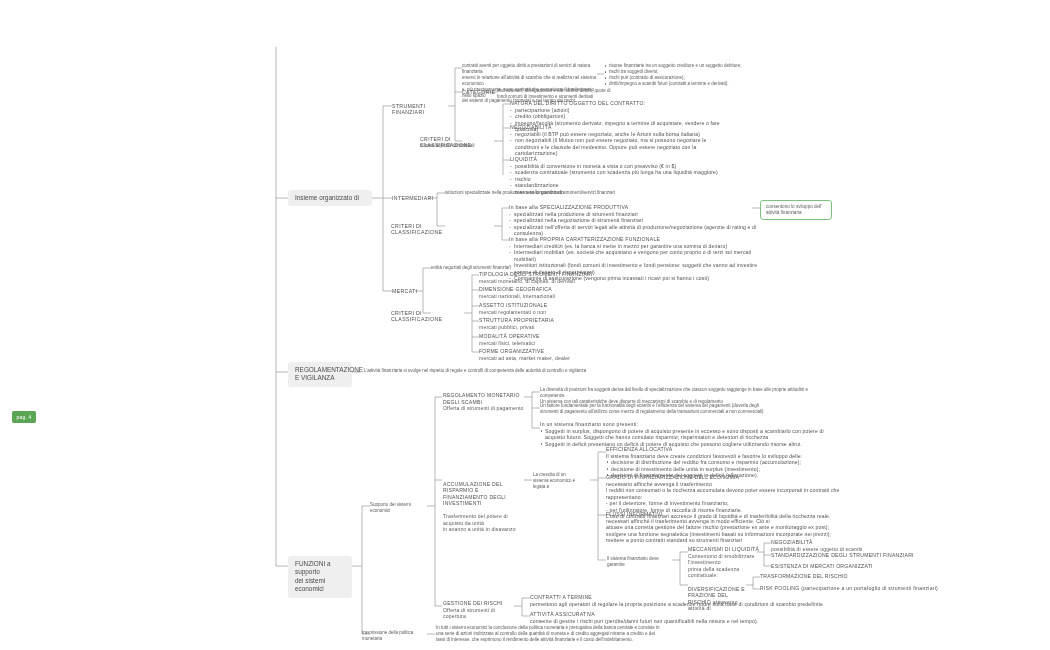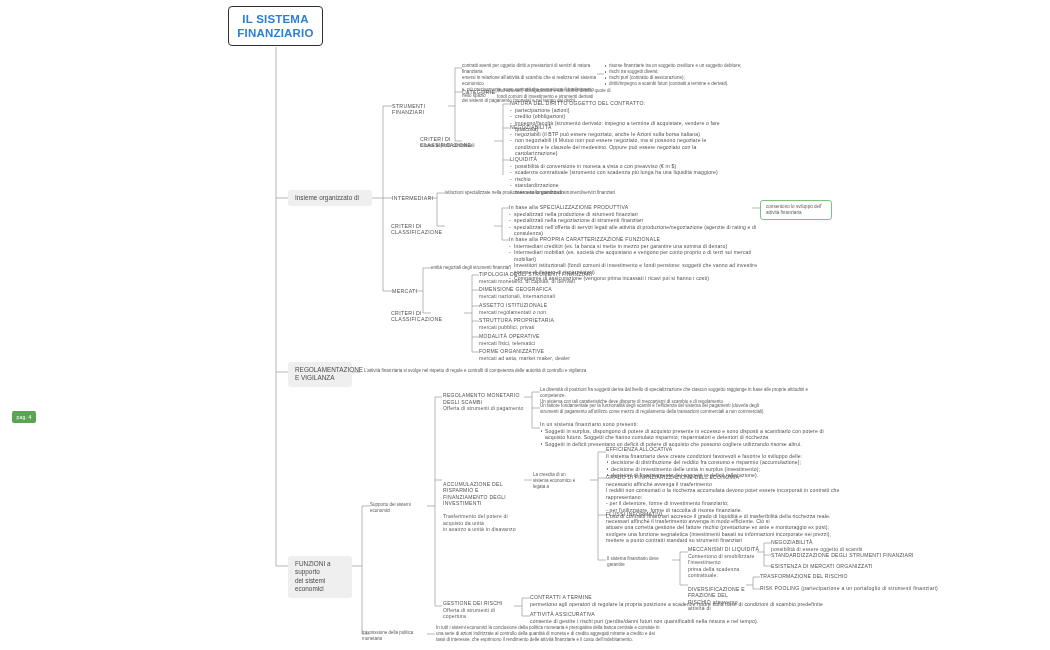--- a/index.html
+++ b/index.html
@@ -160,24 +160,20 @@
 
     <path d="M514,606 L522,606"></path>
     <path d="M522,598 L522,616"></path>
     <path d="M522,598 L530,598"></path>
     <path d="M522,616 L530,616"></path>
 
     <path d="M427,634 L435,634"></path>
   </g>
 </svg>
 
-<div class="node root">
-  <span>IL SISTEMA</span>
-  <span>FINANZIARIO</span>
-</div>
 
 <div class="pagbadge">pag. 4</div>
 
 <div class="node pill" style="left:288px;top:190px;width:84px;">Insieme organizzato di</div>
 
 <div class="node pill" style="left:288px;top:362px;width:64px;white-space:pre-line;">REGOLAMENTAZIONE
 E VIGILANZA</div>
 
 <div class="node pill" style="left:288px;top:556px;width:64px;white-space:pre-line;">FUNZIONI a supporto
 dei sistemi economici</div>

